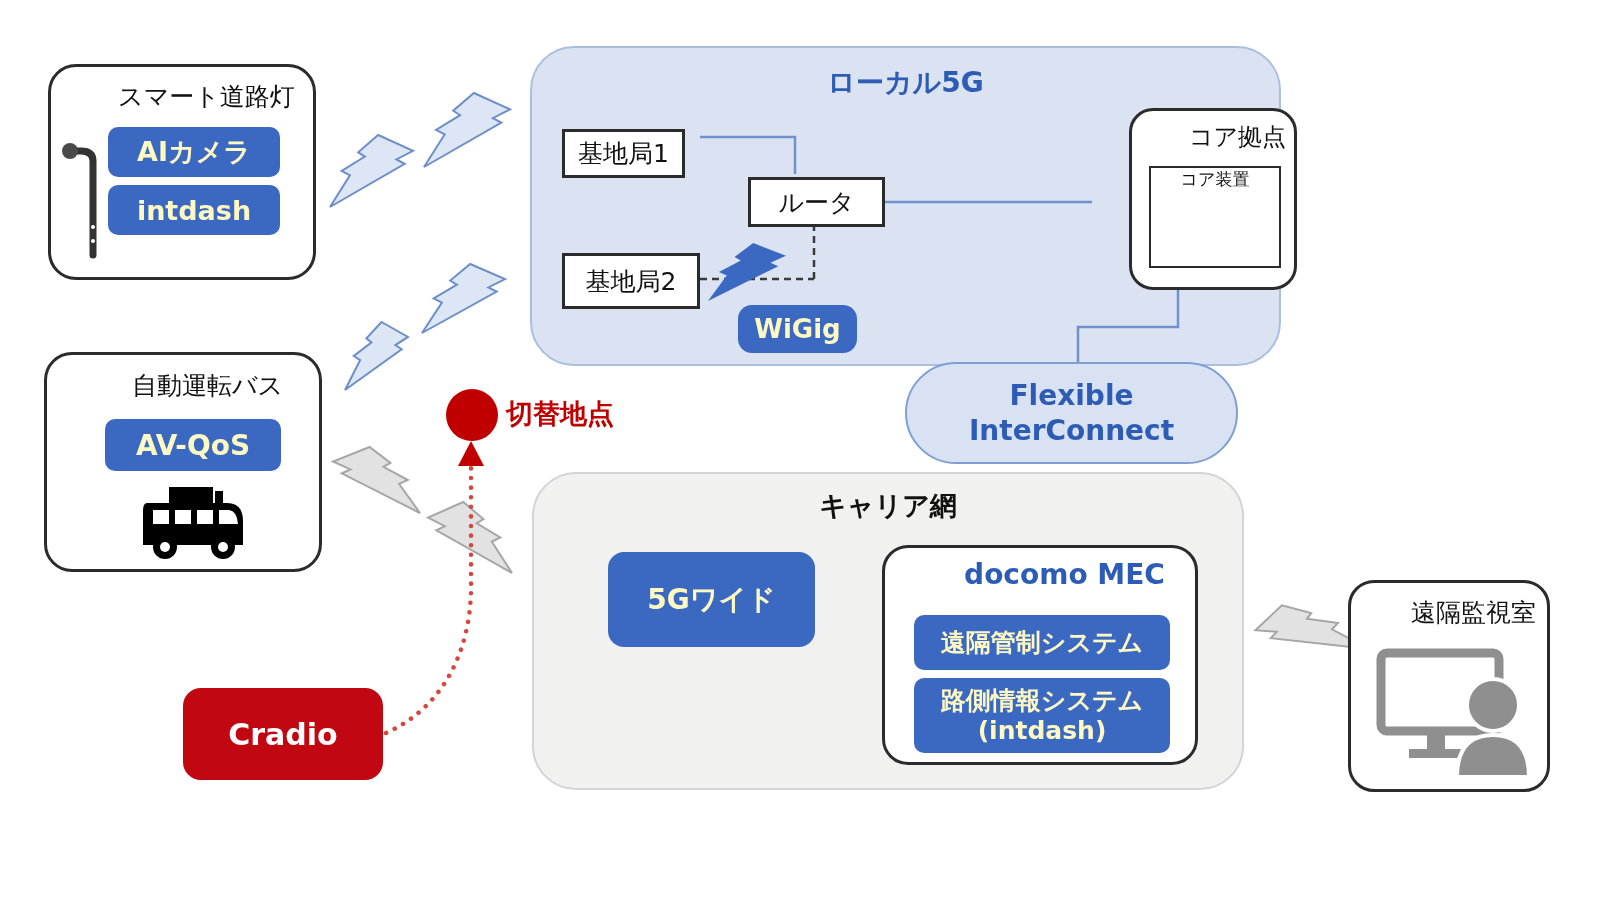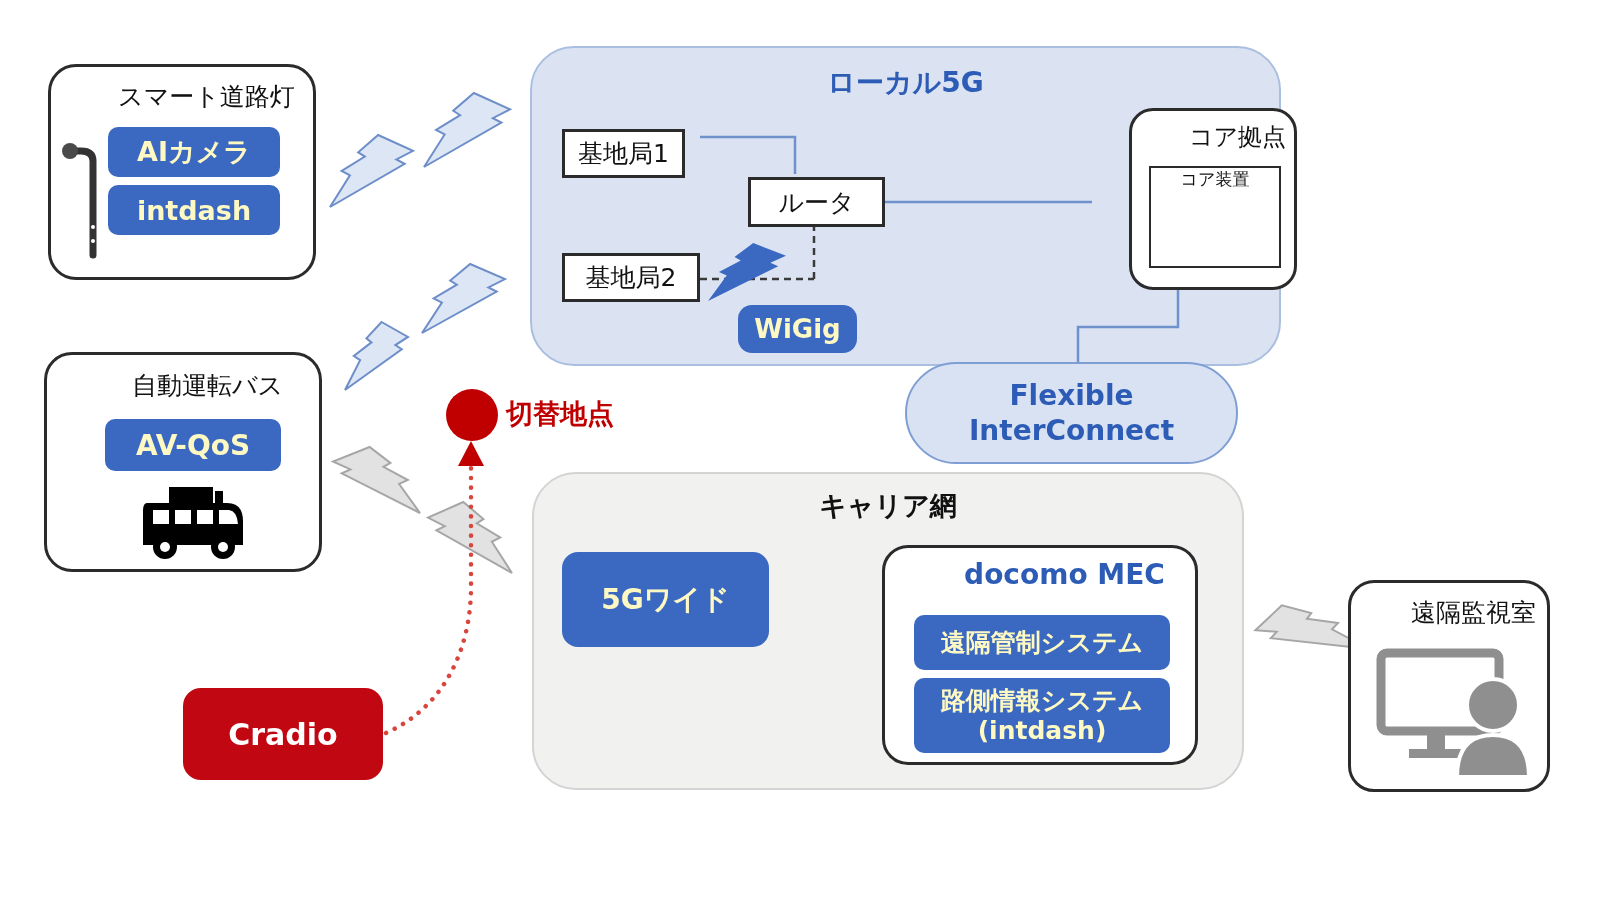--- a/index.html
+++ b/index.html
@@ -95,34 +95,34 @@
       <path d="M80,27 h10 q8,1 9,14 h-19 Z" fill="#fff"></path>
       <circle cx="26" cy="64" r="12" fill="#000"></circle>
         <circle cx="26" cy="64" r="5" fill="#fff"></circle>
       <circle cx="84" cy="64" r="12" fill="#000"></circle>
         <circle cx="84" cy="64" r="5" fill="#fff"></circle>
     </svg>
   </div>
 
   <div class="node small-box" style="left:562px;top:129px;width:123px;height:49px;">基地局1</div>
   <div class="node small-box" style="left:748px;top:177px;width:137px;height:50px;">ルータ</div>
-  <div class="node small-box" style="left:562px;top:253px;width:138px;height:49px;">基地局2</div>
+  <div class="node small-box" style="left:562px;top:253px;width:138px;height:56px;">基地局2</div>
   <div class="node btn-blue" style="left:738px;top:305px;width:119px;height:48px;font-size:26px;border-radius:14px;">WiGig</div>
 
   <div class="node rounded-box" style="left:1092px;top:108px;width:168px;height:182px;border-radius:24px;margin-left:37px;">
     <div class="box-title" style="top:10px;font-size:24px;">コア拠点</div>
     <div class="small-box" style="position:absolute;left:17px;top:55px;width:132px;height:102px;border-width:2.5px;font-size:17px;align-items:flex-start;box-sizing:border-box;">コア装置</div>
   </div>
 
   <div class="pill" style="left:905px;top:362px;width:333px;height:102px;">
     <span>Flexible</span>
     <span>InterConnect</span>
   </div>
 
-  <div class="node btn-blue" style="left:562px;top:552px;width:207px;height:95px;font-size:28px;border-radius:16px;">5Gワイド</div>
+  <div class="node btn-blue" style="left:608px;top:552px;width:207px;height:95px;font-size:28px;border-radius:16px;">5Gワイド</div>
 
   <div class="node rounded-box" style="left:882px;top:545px;width:316px;height:220px;border-radius:26px;">
     <div class="box-title" style="top:10px;color:#2c5cb5;font-weight:bold;font-size:28px;">docomo MEC</div>
     <div class="btn-blue" style="position:absolute;left:29px;top:67px;width:256px;height:55px;font-size:25px;">遠隔管制システム</div>
     <div class="btn-blue" style="position:absolute;left:29px;top:130px;width:256px;height:75px;font-size:25px;flex-direction:column;line-height:1.2;">
       <span>路側情報システム</span>
       <span>(intdash)</span>
     </div>
   </div>
 

